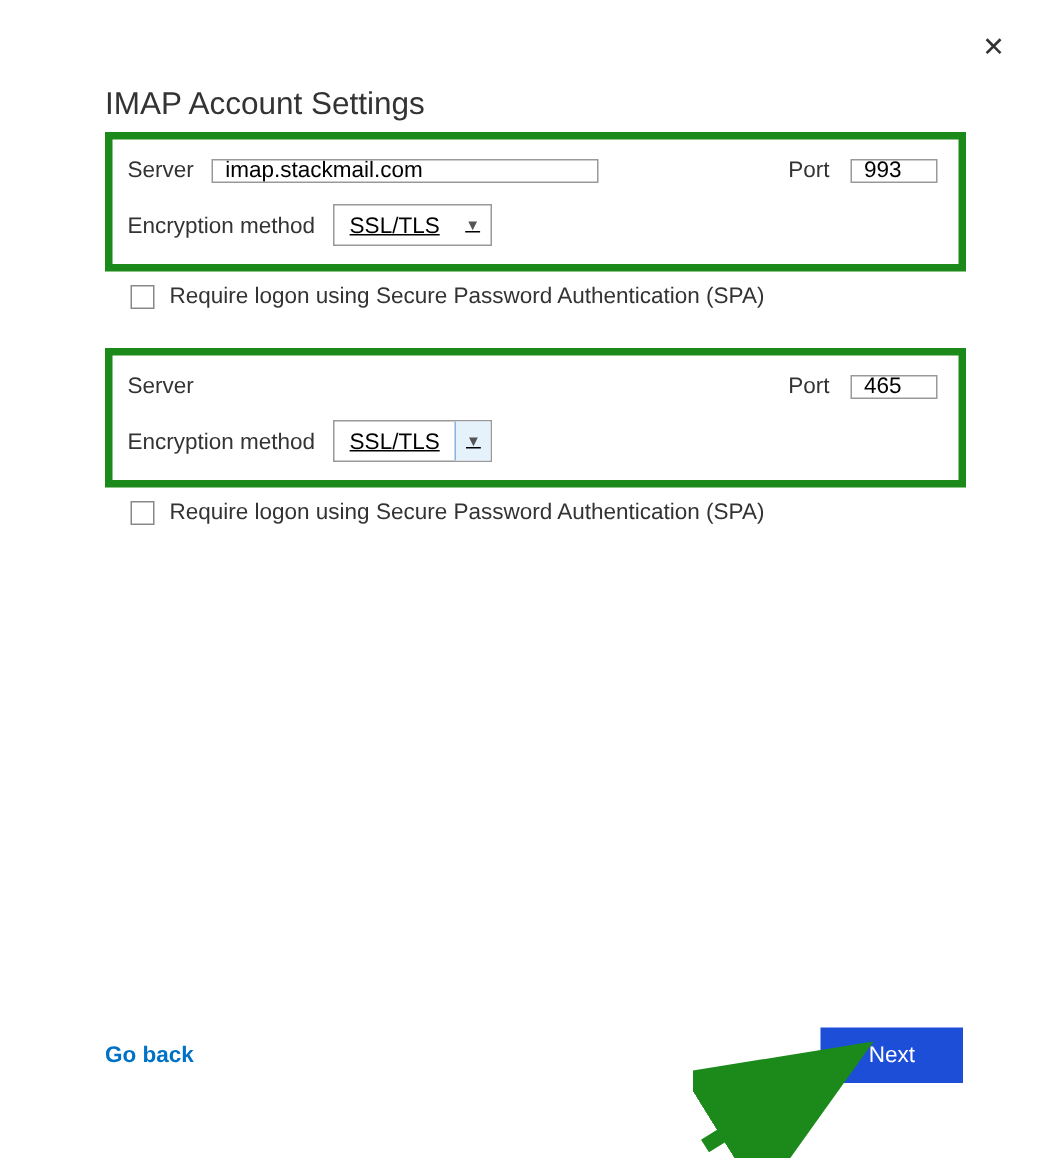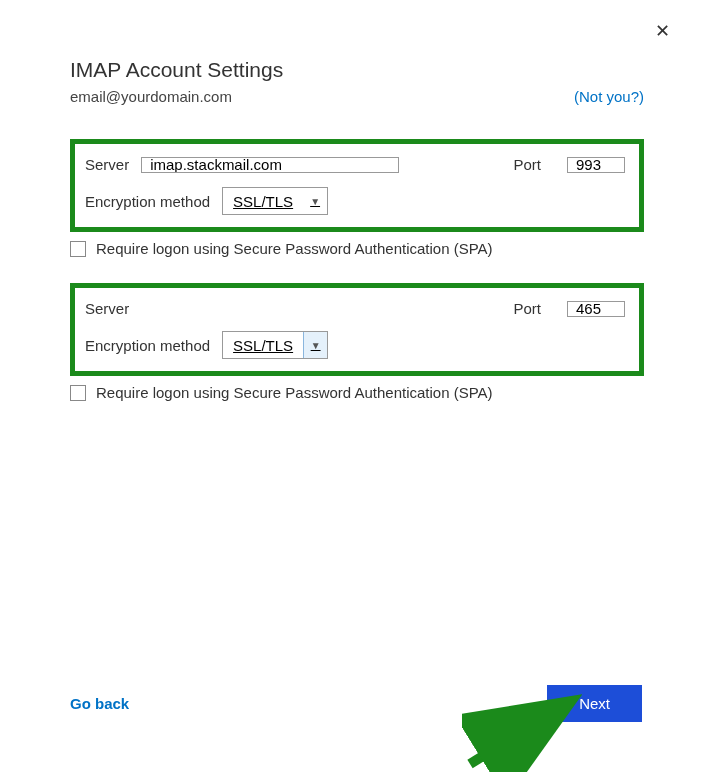--- a/index.html
+++ b/index.html
@@ -69,21 +69,21 @@
     .input {
       border: 1px solid #999;
       height: 16px;
       padding: 2px 8px;
       font-size: 15px;
       font-family: inherit;
       background: #fff;
     }
     .input-server { width: 258px; }
     .input-port { width: 58px; }
-    .port-group { margin-left: auto; display: flex; align-items: center; gap: 26px; margin-right: 4px;}
+    .port-group { margin-left: auto; display: flex; align-items: center; gap: 14px; margin-right: 4px;}
     .select-wrap {
       display: flex;
       align-items: center;
       border: 1px solid #999;
       height: 28px;
       background: #fff;
       text-decoration: underline;
     }
     .select-text {
       padding: 0 10px;
@@ -100,21 +100,21 @@
       color: #555;
     }
     .select-arrow.boxed {
       border-left: 1px solid #8ab6de;
       background: #e5f1fb;
     }
     .spa-row {
       display: flex;
       align-items: center;
       gap: 10px;
-      margin-left: 0;
+      margin-left: 17px;
       margin-bottom: 26px;
     }
     .checkbox {
       width: 16px;
       height: 16px;
       border: 1px solid #888;
       background: #fff;
       cursor: pointer;
       flex-shrink: 0;
     }
@@ -150,24 +150,20 @@
       height: 80px;
     }
   </style>
 </head>
 <body>
 
 <div class="close-btn">✕</div>
 
 <div class="content">
   <div class="title">IMAP Account Settings</div>
-  <div class="header-row">
-    <div class="email">email@yourdomain.com</div>
-    <div class="not-you">(Not you?)</div>
-  </div>
 
   <div class="section-box">
     <div class="row">
       <span class="lbl lbl-server">Server</span>
       <input class="input input-server" value="imap.stackmail.com" style="">
       <div class="port-group">
         <span class="lbl">Port</span>
         <input class="input input-port" value="993" style="">
       </div>
     </div>

